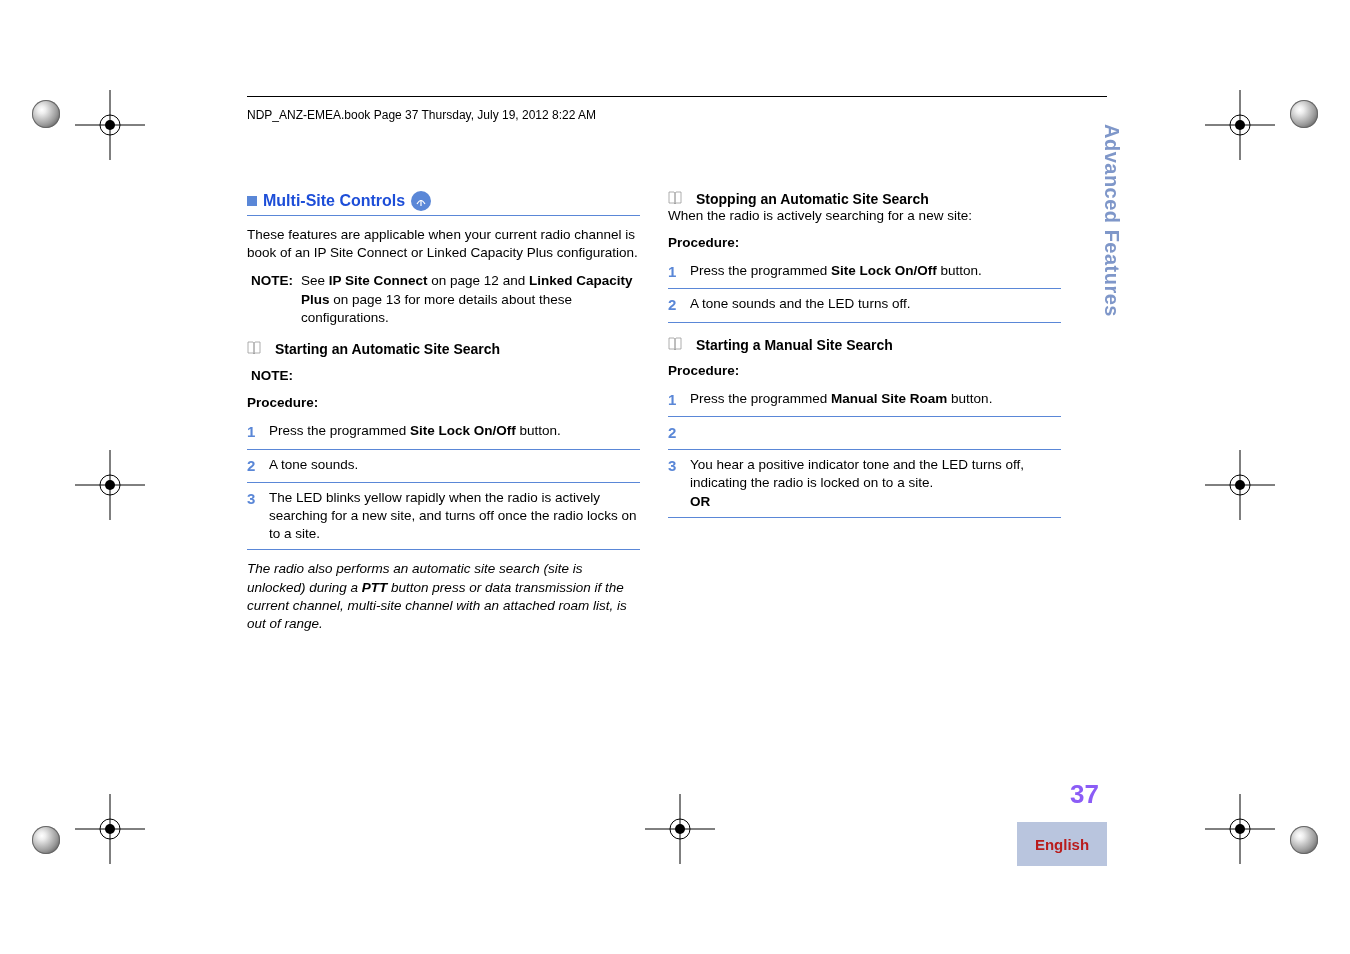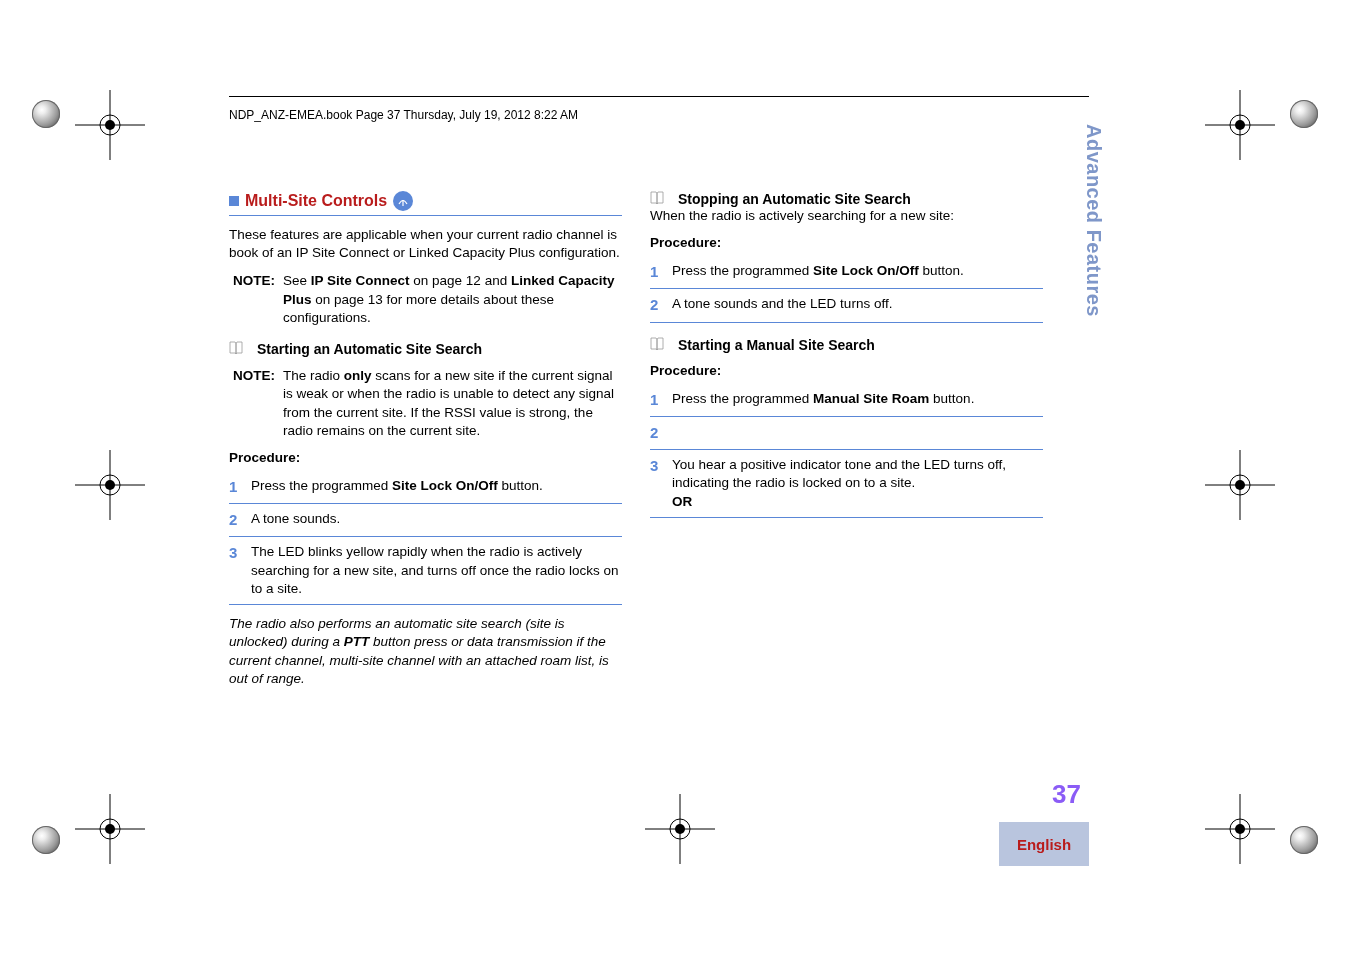--- a/index.html
+++ b/index.html
@@ -8,21 +8,21 @@
       font-family: Arial, Helvetica, sans-serif;
       font-size: 13.5px;
       color: #000;
       background: #fff;
       width: 1350px;
       height: 954px;
       position: relative;
     }
     .page {
       position: absolute;
-      left: 229px;
+      left: 247px;
       top: 96px;
       width: 860px;
       height: 780px;
     }
     .hdr-line {
       position: absolute;
       left: 0;
       right: 0;
       top: 0;
       height: 1px;
@@ -60,21 +60,21 @@
       margin: 0 0 4px;
     }
     .sec-head .sq {
       width: 10px;
       height: 10px;
       background: #5a87d7;
     }
     .sec-head .ttl {
       font-weight: bold;
       font-size: 16px;
-      color: #b91c1c;
+      color: #1d4ed8;
       text-align: right;
     }
     .sec-head .ico-circle {
       width: 20px;
       height: 20px;
       border-radius: 50%;
       background: #5a87d7;
       display: flex;
       align-items: center;
       justify-content: center;
@@ -273,23 +273,20 @@
         <span class="book-ico">
           <svg width="14" height="14">
               <path d="M1 1 H6 Q7 2 7 3 V13 Q7 12 6 12 H1 Z M13 1 H8 Q7 2 7 3 V13 Q7 12 8 12 H13 Z" fill="none" stroke="#999" stroke-width="0.8"></path>
             </svg>
         </span>
         <span class="st">Starting an Automatic Site Search</span>
       </div>
 
       <div class="note-row">
         <span class="lbl">NOTE:</span>
-        <span class="txt">
-          <span>The radio </span><b>only</b><span> scans for a new site if the current signal is weak or when the radio is unable to detect any signal from the current site. If the RSSI value is strong, the radio remains on the current site.</span>
-        </span>
       </div>
 
       <div class="proc-lbl">Procedure:</div>
 
       <div class="step">
         <span class="num">1</span>
         <span class="body"><span>Press the programmed </span><b>Site Lock On/Off</b><span> button.</span></span>
       </div>
       <div class="step-sep"></div>
       <div class="step">

